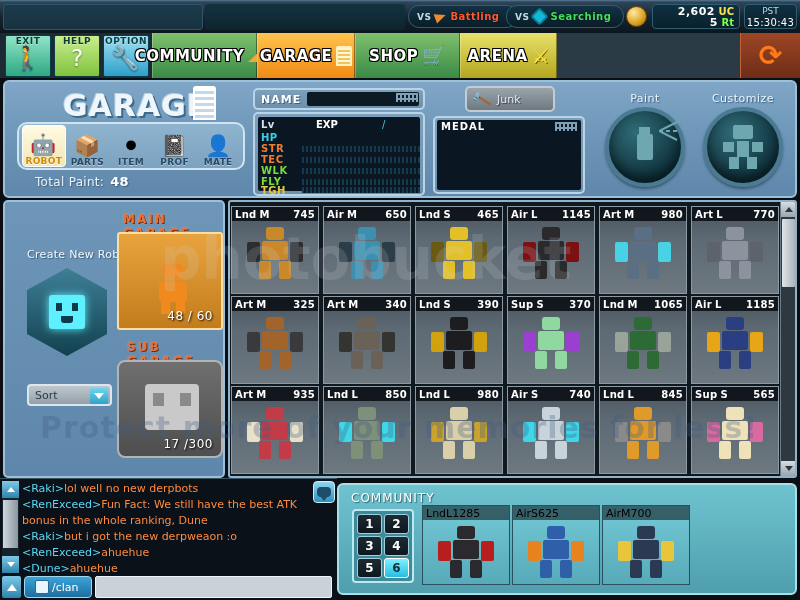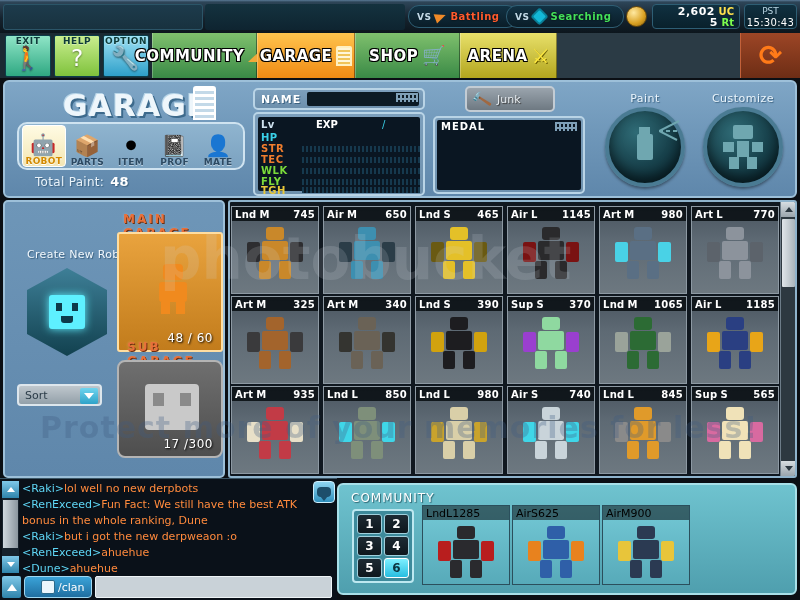--- a/index.html
+++ b/index.html
@@ -237,21 +237,21 @@
     display: flex; align-items: center; justify-content: center;
   }
   .hex-face { width: 36px; height: 34px; background: #5ef0ff; border-radius: 3px; position: relative; box-shadow:0 0 8px #5ef0ff;}
   .hex-eye { position: absolute; top: 8px; width: 6px; height: 8px; background: #0d3a4a; }
   .hex-mouth { position: absolute; left: 12px; top: 21px; width: 12px; height: 7px; background: #0d3a4a; border-radius:0 0 3px 3px;}
   .garage-slot-lbl {
     position: absolute; font-size: 12px; font-weight: bold; letter-spacing: 2px;
     color: #e8703a; text-shadow: 1px 1px 0 #6d2f10, 0 0 3px rgba(255,255,255,.25);
   }
   .main-slot {
-    position: absolute; left: 112px; top: 30px; width: 106px; height: 120px; cursor: pointer;
+    position: absolute; left: 112px; top: 30px; width: 106px; height: 98px; cursor: pointer;
     background: linear-gradient(180deg,#e9a33e,#c27c1c);
     border: 2px solid #ffdda0; border-radius: 3px; overflow:hidden;
   }
   .main-slot .cnt, .sub-slot .cnt {
     position: absolute; right: 8px; bottom: 5px; color: #ffffff; font-size: 12px;
     text-shadow: 1px 1px 2px #000; letter-spacing: .5px;
   }
   .sub-slot {
     position: absolute; left: 112px; top: 158px; width: 106px; height: 98px; cursor: pointer;
     background: linear-gradient(180deg,#6f6f6f,#4e4e4e);
@@ -259,21 +259,21 @@
   }
   .sub-icon { position:absolute; left:26px; top:22px; width:54px; height:46px; background:#c9c9c9; border-radius:4px;}
   .sub-icon:before{content:'';position:absolute;left:8px;top:9px;width:11px;height:13px;background:#8a8a8a;}
   .sub-icon:after{content:'';position:absolute;right:8px;top:9px;width:11px;height:13px;background:#8a8a8a;}
   .orange-bot { position:absolute; left:34px; top:30px; width:40px; height:50px;}
   .ob-head{position:absolute;left:10px;top:0;width:20px;height:16px;background:#f08a1e;border-radius:4px;}
   .ob-body{position:absolute;left:6px;top:18px;width:28px;height:20px;background:#f08a1e;border-radius:3px;}
   .ob-leg1{position:absolute;left:8px;top:38px;width:9px;height:12px;background:#f08a1e;}
   .ob-leg2{position:absolute;right:8px;top:38px;width:9px;height:12px;background:#f08a1e;}
   .sort-box {
-    position: absolute; left: 12px; top: 182px; width: 85px; height: 22px; cursor: pointer;
+    position: absolute; left: 22px; top: 182px; width: 85px; height: 22px; cursor: pointer;
     background: linear-gradient(180deg,#bfc7cd,#93a0a9);
     border: 2px solid #dde6ec; border-radius: 4px; display: flex; align-items: center;
   }
   .sort-lbl { color: #2a3b47; font-size: 11px; margin-left: 6px; }
   .sort-arrow {
     position: absolute; right: 2px; top: 2px; width: 18px; height: 16px;
     background: linear-gradient(180deg,#6fd4ee,#2ea2c8); border-radius: 2px;
     display: flex; align-items: center; justify-content: center;
   }
   .sort-arrow i { width:0;height:0;border-left:5px solid transparent;border-right:5px solid transparent;border-top:6px solid #fff;display:block;}
@@ -333,21 +333,21 @@
   .cs-btn { width: 17px; height: 17px; background: linear-gradient(180deg,#7fc8e8,#2f84ab); display:flex;align-items:center;justify-content:center; cursor:pointer;}
   .cs-btn i{width:0;height:0;border-left:4px solid transparent;border-right:4px solid transparent;}
   .cs-up i{border-bottom:5px solid #fff;} .cs-dn i{border-top:5px solid #fff;}
   .cs-thumb{position:absolute;left:1px;top:19px;width:15px;height:48px;background:linear-gradient(90deg,#cfd8de,#8b969e);}
   .chat-input-row { position: absolute; left: 2px; top: 96px; width: 333px; height: 24px; display: flex; align-items: center; }
   .chat-up-btn { width: 19px; height: 22px; background: linear-gradient(180deg,#7fc8e8,#2f84ab); display:flex;align-items:center;justify-content:center;cursor:pointer; border-radius:2px;}
   .chat-up-btn i{width:0;height:0;border-left:5px solid transparent;border-right:5px solid transparent;border-bottom:7px solid #fff;}
   .chan-btn {
     width: 68px; height: 22px; margin-left: 3px; cursor: pointer;
     background: linear-gradient(180deg,#3aa3d8,#1f6ea0); border: 1px solid #9fd8f2; border-radius: 4px;
-    display: flex; align-items: center; gap: 3px; padding-left: 16px;
+    display: flex; align-items: center; gap: 3px; padding-left: 10px;
   }
   .chan-ico{width:14px;height:14px;background:#eaf6fd;border:1px solid #2b6a8c;border-radius:2px;}
   .chan-lbl { color: #ffffff; font-size: 11px; }
   .chat-input {
     flex: 1; height: 22px; margin-left: 3px; margin-right: 3px;
     background: #c9d2d8; border: 1px solid #eef4f7; border-radius: 2px;
     color: #10202b; font-size: 11px; padding-left: 4px;
     font-family: "DejaVu Sans", sans-serif;
   }
   .chat-bubble-btn {
@@ -952,21 +952,21 @@
             <i class="sp-arml" style="background: rgb(232, 130, 30);"></i>
             <i class="sp-armr" style="background: rgb(232, 130, 30);"></i>
             <i class="sp-legl" style="background: rgb(47, 95, 168);"></i>
             <i class="sp-legr" style="background: rgb(47, 95, 168);"></i>
           </span>
         </div>
         <div class="ccell">
           <div class="hdr">
             <span class="h-type">Air</span>
             <span class="h-size">M</span>
-            <span class="h-cost">900</span>
+            <span class="h-cost">700</span>
           </div>
           <span class="sprite">
             <i class="sp-head" style="background: rgb(43, 58, 82);"></i>
             <i class="sp-torso" style="background: rgb(43, 58, 82);"></i>
             <i class="sp-arml" style="background: rgb(232, 197, 58);"></i>
             <i class="sp-armr" style="background: rgb(232, 197, 58);"></i>
             <i class="sp-legl" style="background: rgb(43, 58, 82);"></i>
             <i class="sp-legr" style="background: rgb(43, 58, 82);"></i>
           </span>
         </div>

